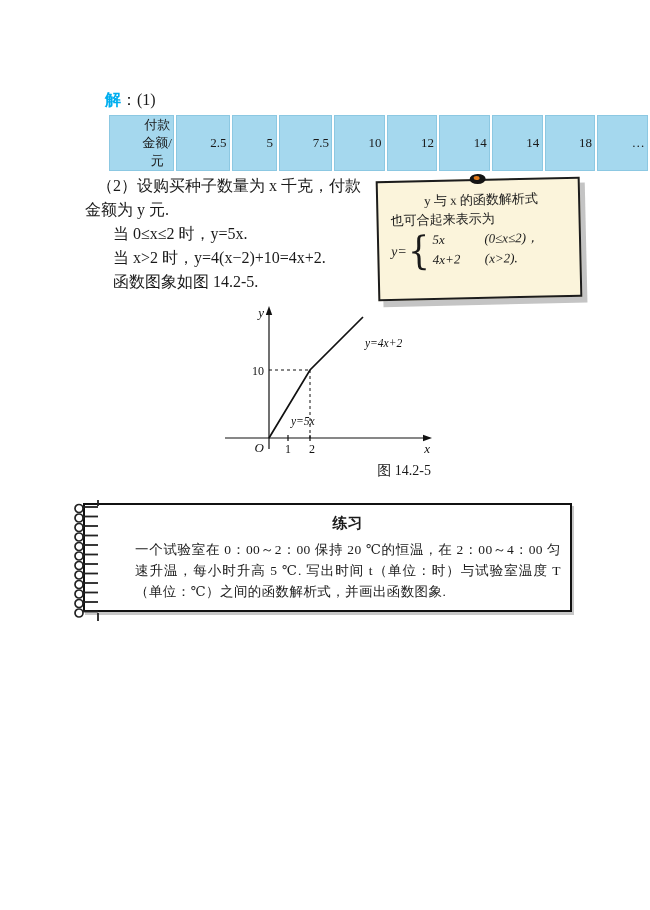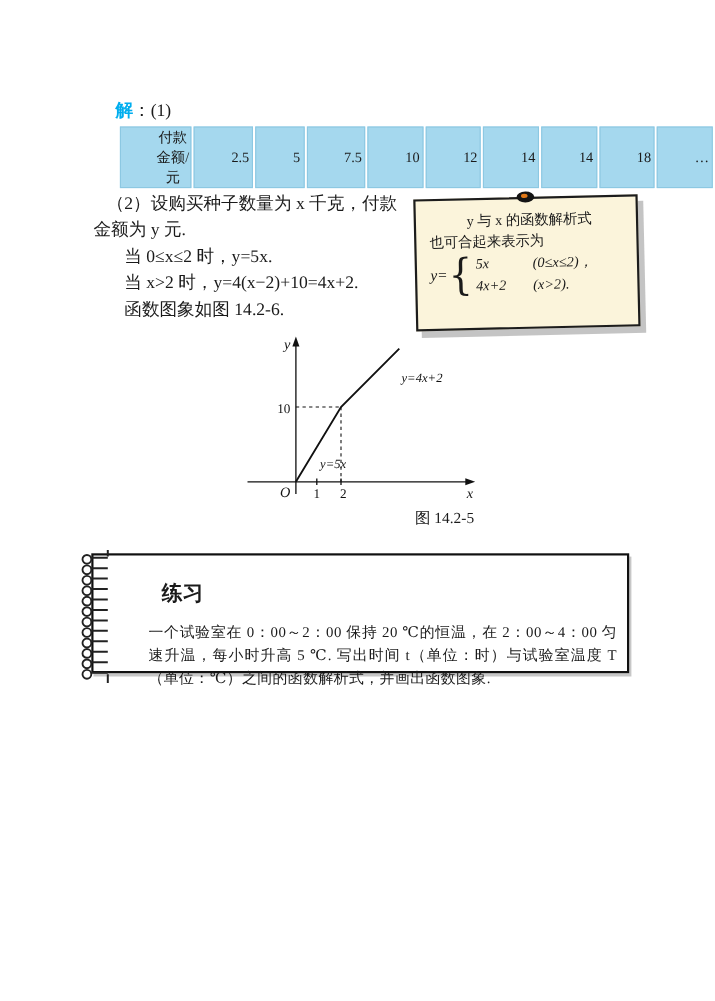--- a/index.html
+++ b/index.html
@@ -42,21 +42,21 @@
   .graph{position:absolute;left:215px;top:303px;}
   .graph text{font-family:"Liberation Serif","DejaVu Serif",serif;fill:#111;}
   .graph .it{font-style:italic;}
   .caption{position:absolute;left:201px;top:462px;width:230px;text-align:right;font-size:14px;}
 
   
   .exercise{position:absolute;left:83px;top:503px;width:489px;height:109px;border:2px solid #111;
             box-sizing:border-box;background:#fff;box-shadow:2px 3px 0 rgba(130,130,130,0.45);
             padding:9px 10px 0 50px;}
   .exercise .spiral{position:absolute;left:-13px;top:-5px;}
-  .exercise h4{margin:12px;font-size:19px;font-weight:bold;}
+  .exercise h4{margin:0;font-size:15px;font-weight:bold;text-align:center;}
   .exercise p{margin:6px 0 16px 0;width:426px;font-size:13.5px;line-height:21px;letter-spacing:0.4px;text-align:justify;}
 
   
   .footer-left{position:absolute;left:413px;top:839px;padding:0 5px 3px 6px;border-bottom:2px solid #111;
                font-size:13px;font-weight:bold;white-space:nowrap;}
   .footer-left .sec{margin-left:12px;}
   .footer-bar{position:absolute;left:514px;top:836px;width:5px;height:24px;background:#111;}
   .footer-page{position:absolute;left:519px;top:838px;width:131px;height:20px;background:#86efac;
                display:flex;align-items:center;padding-left:6px;box-sizing:border-box;
                font-family:"Liberation Sans","DejaVu Sans",sans-serif;font-size:14px;font-weight:bold;color:#101010;}
@@ -85,21 +85,21 @@
       <td class="val">…</td>
     </tr>
   </tbody>
     </table>
 
   <div class="bodytext">
     <div class="ind1">（2）设购买种子数量为 x 千克，付款</div>
     <div>金额为 y 元.</div>
     <div class="ind2">当 0≤x≤2 时，y=5x.</div>
     <div class="ind2">当 x&gt;2 时，y=4(x−2)+10=4x+2.</div>
-    <div class="ind2">函数图象如图 14.2-6.</div>
+    <div class="ind2">函数图象如图 14.2-5.</div>
   </div>
 
   <div class="note">
     <div class="pin">
         <span></span>
       </div>
     <div class="l1">y 与 x 的函数解析式</div>
     <div>也可合起来表示为</div>
     <div class="piecewise">
       <span class="lhs">y=</span>

